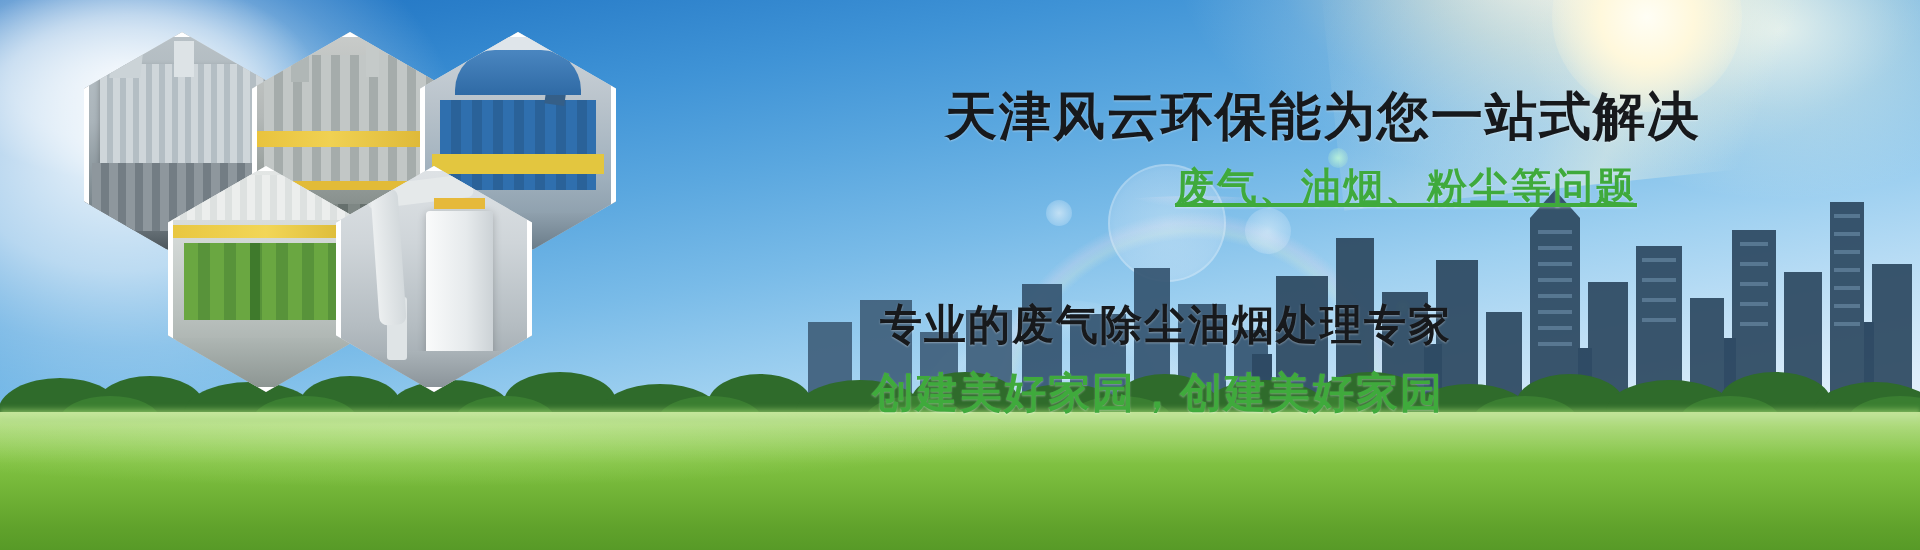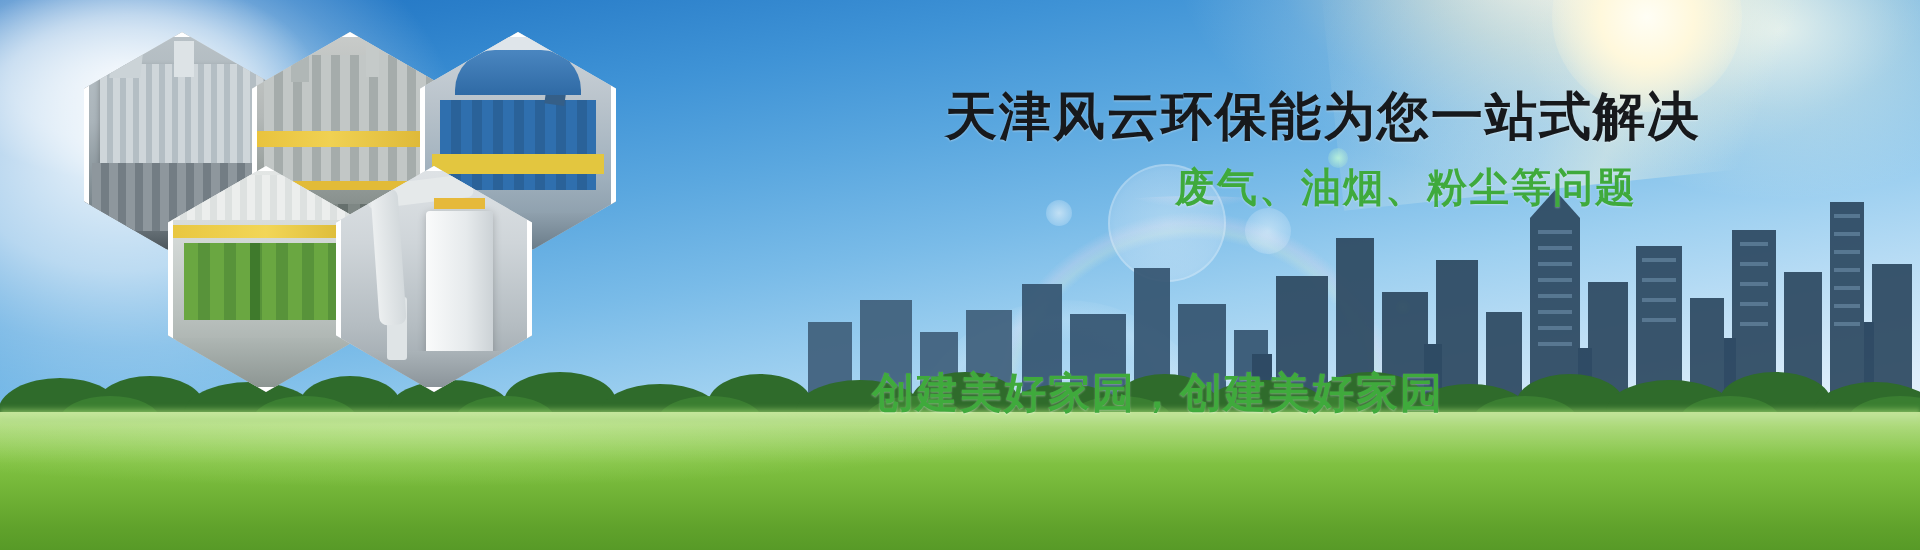--- a/index.html
+++ b/index.html
@@ -208,20 +208,21 @@
     left:945px;top:62px;
     font-size:52px;
     color:#17191c;
     text-shadow:0 1px 2px rgba(255,255,255,.35);
   }
   .t-sub{
     left:1175px;top:140px;
     font-size:40px;
     color:#3faa3c;
     text-shadow:0 1px 2px rgba(255,255,255,.35);
+    text-decoration:underline;
   }
   .t-head2{
     left:880px;top:277px;
     font-size:42px;
     color:#17191c;
     text-shadow:0 1px 2px rgba(255,255,255,.35);
   }
   .t-sub2{
     left:872px;top:345px;
     font-size:42px;
@@ -402,16 +403,17 @@
           <span class="d3"></span>
           <span class="d4"></span>
         </div>
       <div class="frame"></div>
     </div>
   </div>
 
   <div class="copy">
     <div class="tline t-head">天津风云环保能为您一站式解决</div>
     <div class="tline t-sub">废气、油烟、粉尘等问题</div>
+    <div class="tline t-head2">专业的废气除尘油烟处理专家</div>
     <div class="tline t-sub2">创建美好家园，创建美好家园</div>
   </div>
 
 </div>
 
 </body></html>

